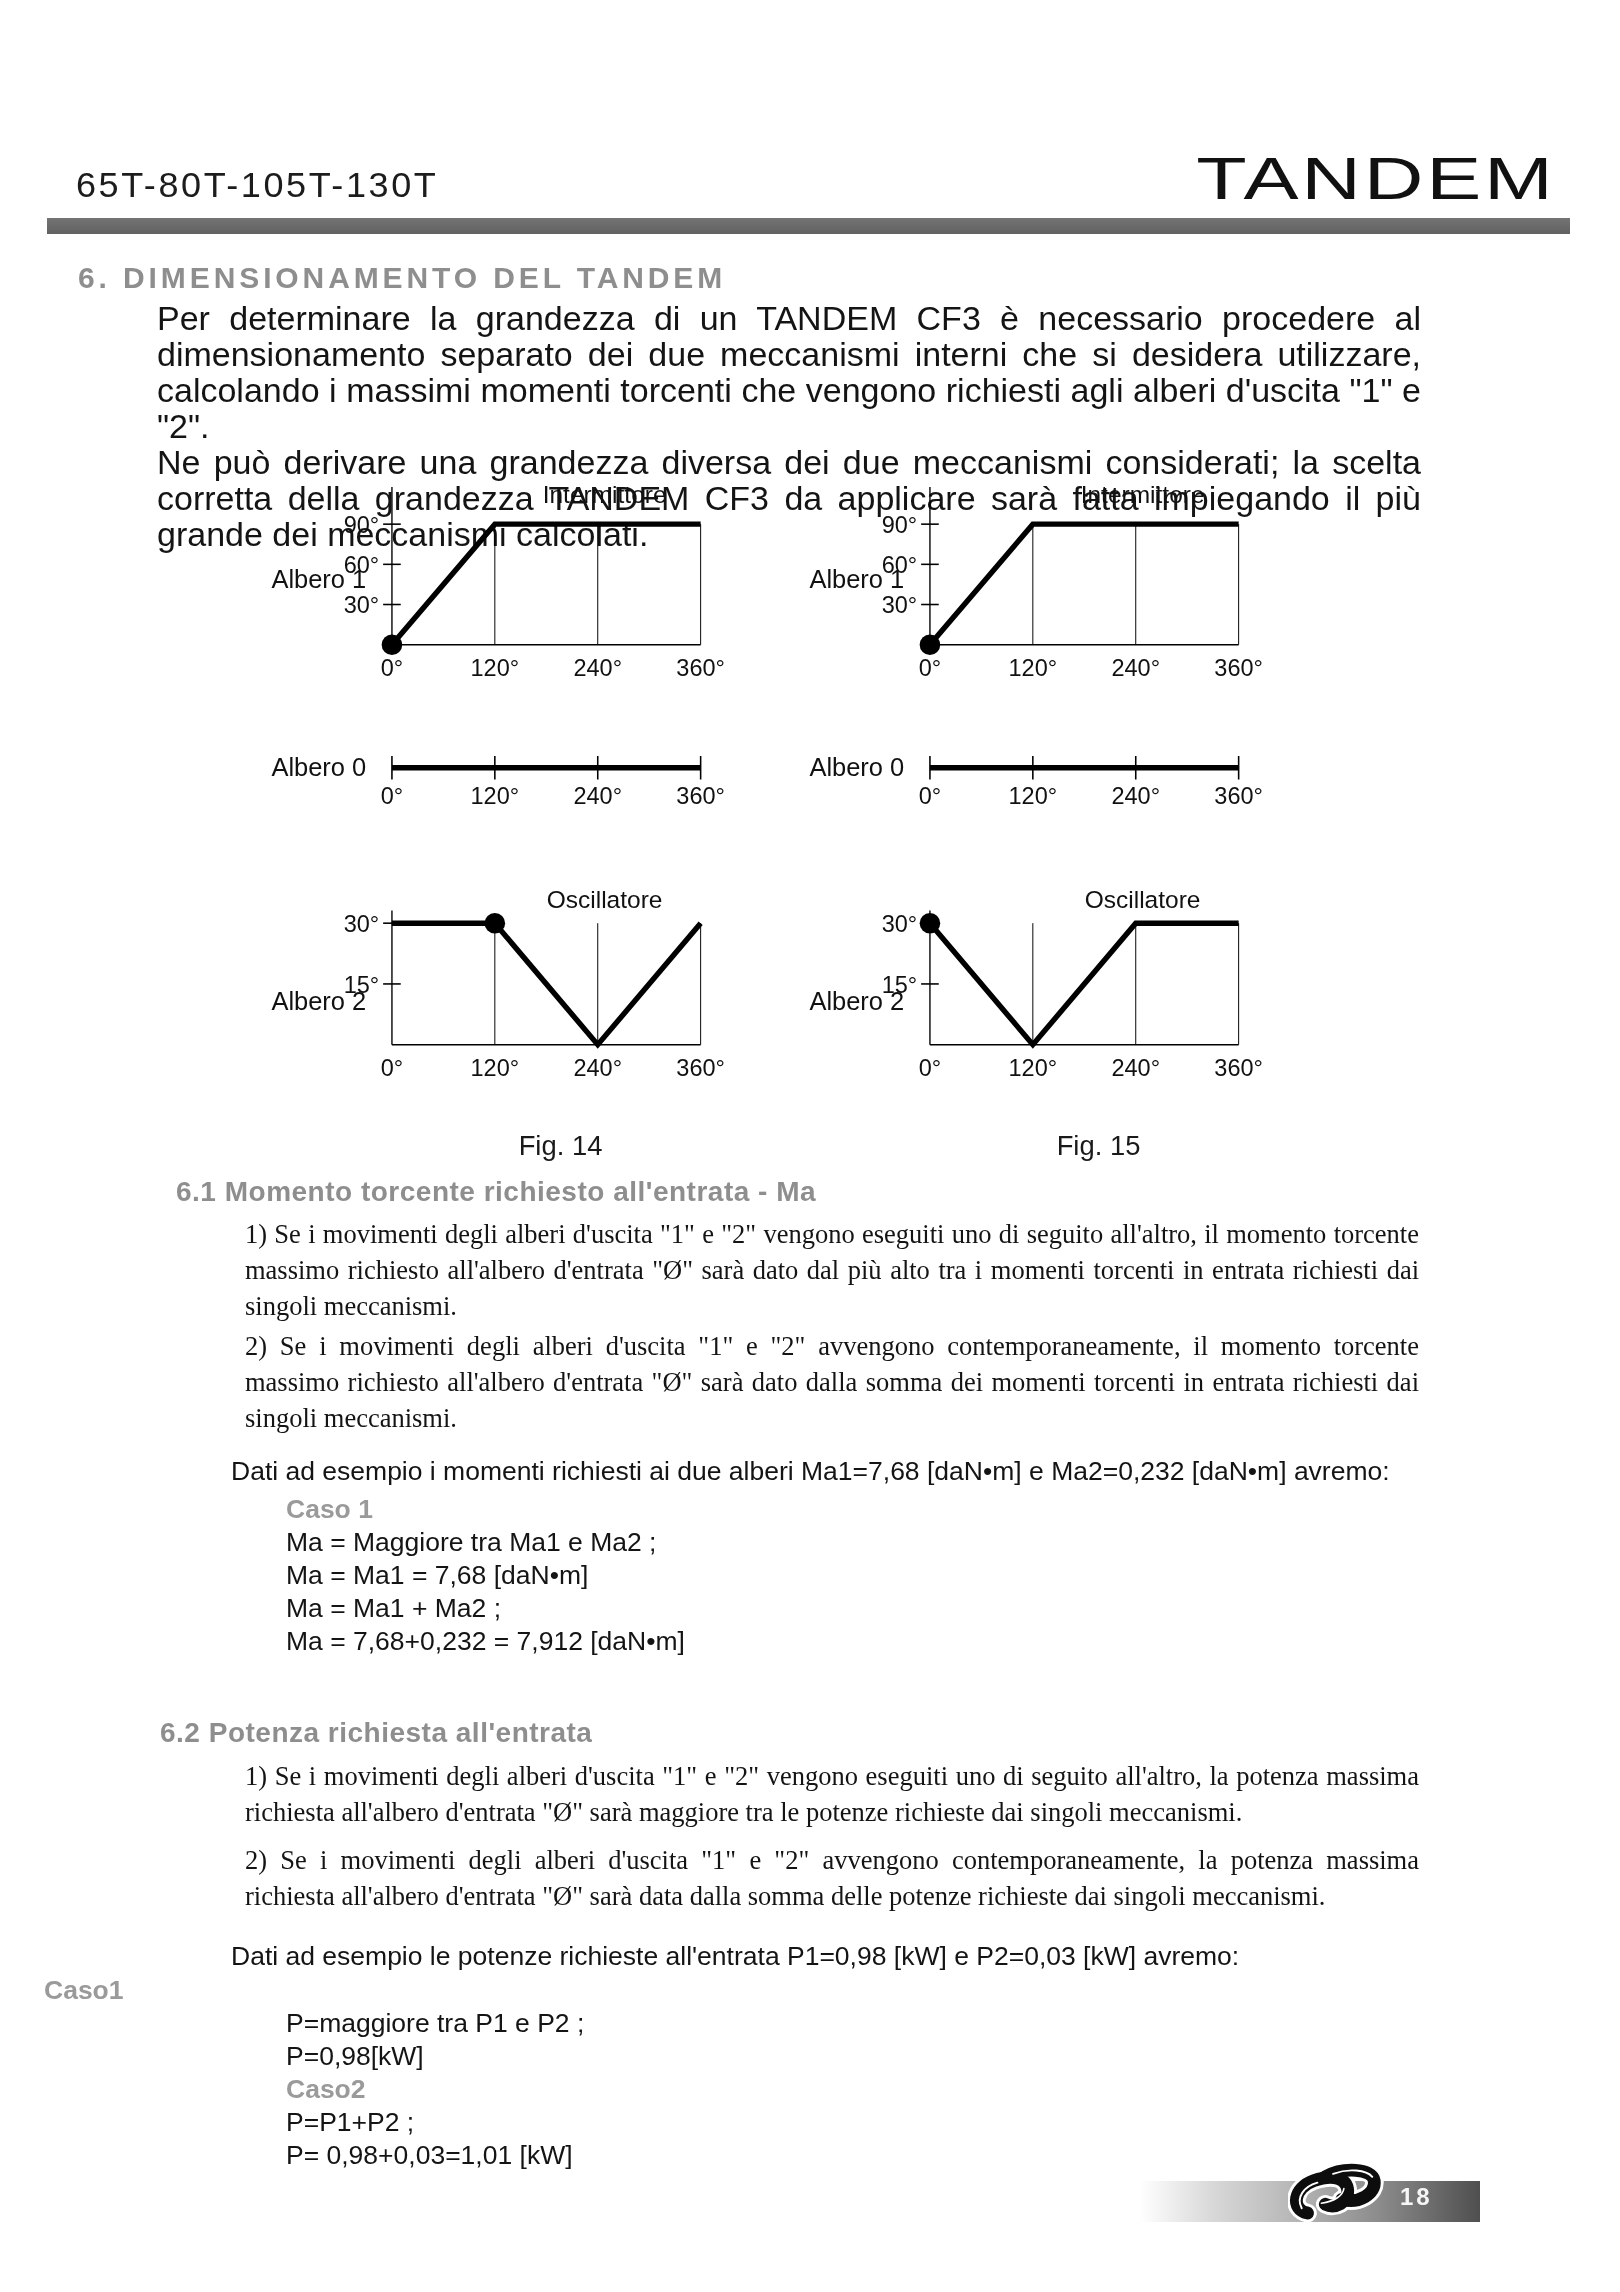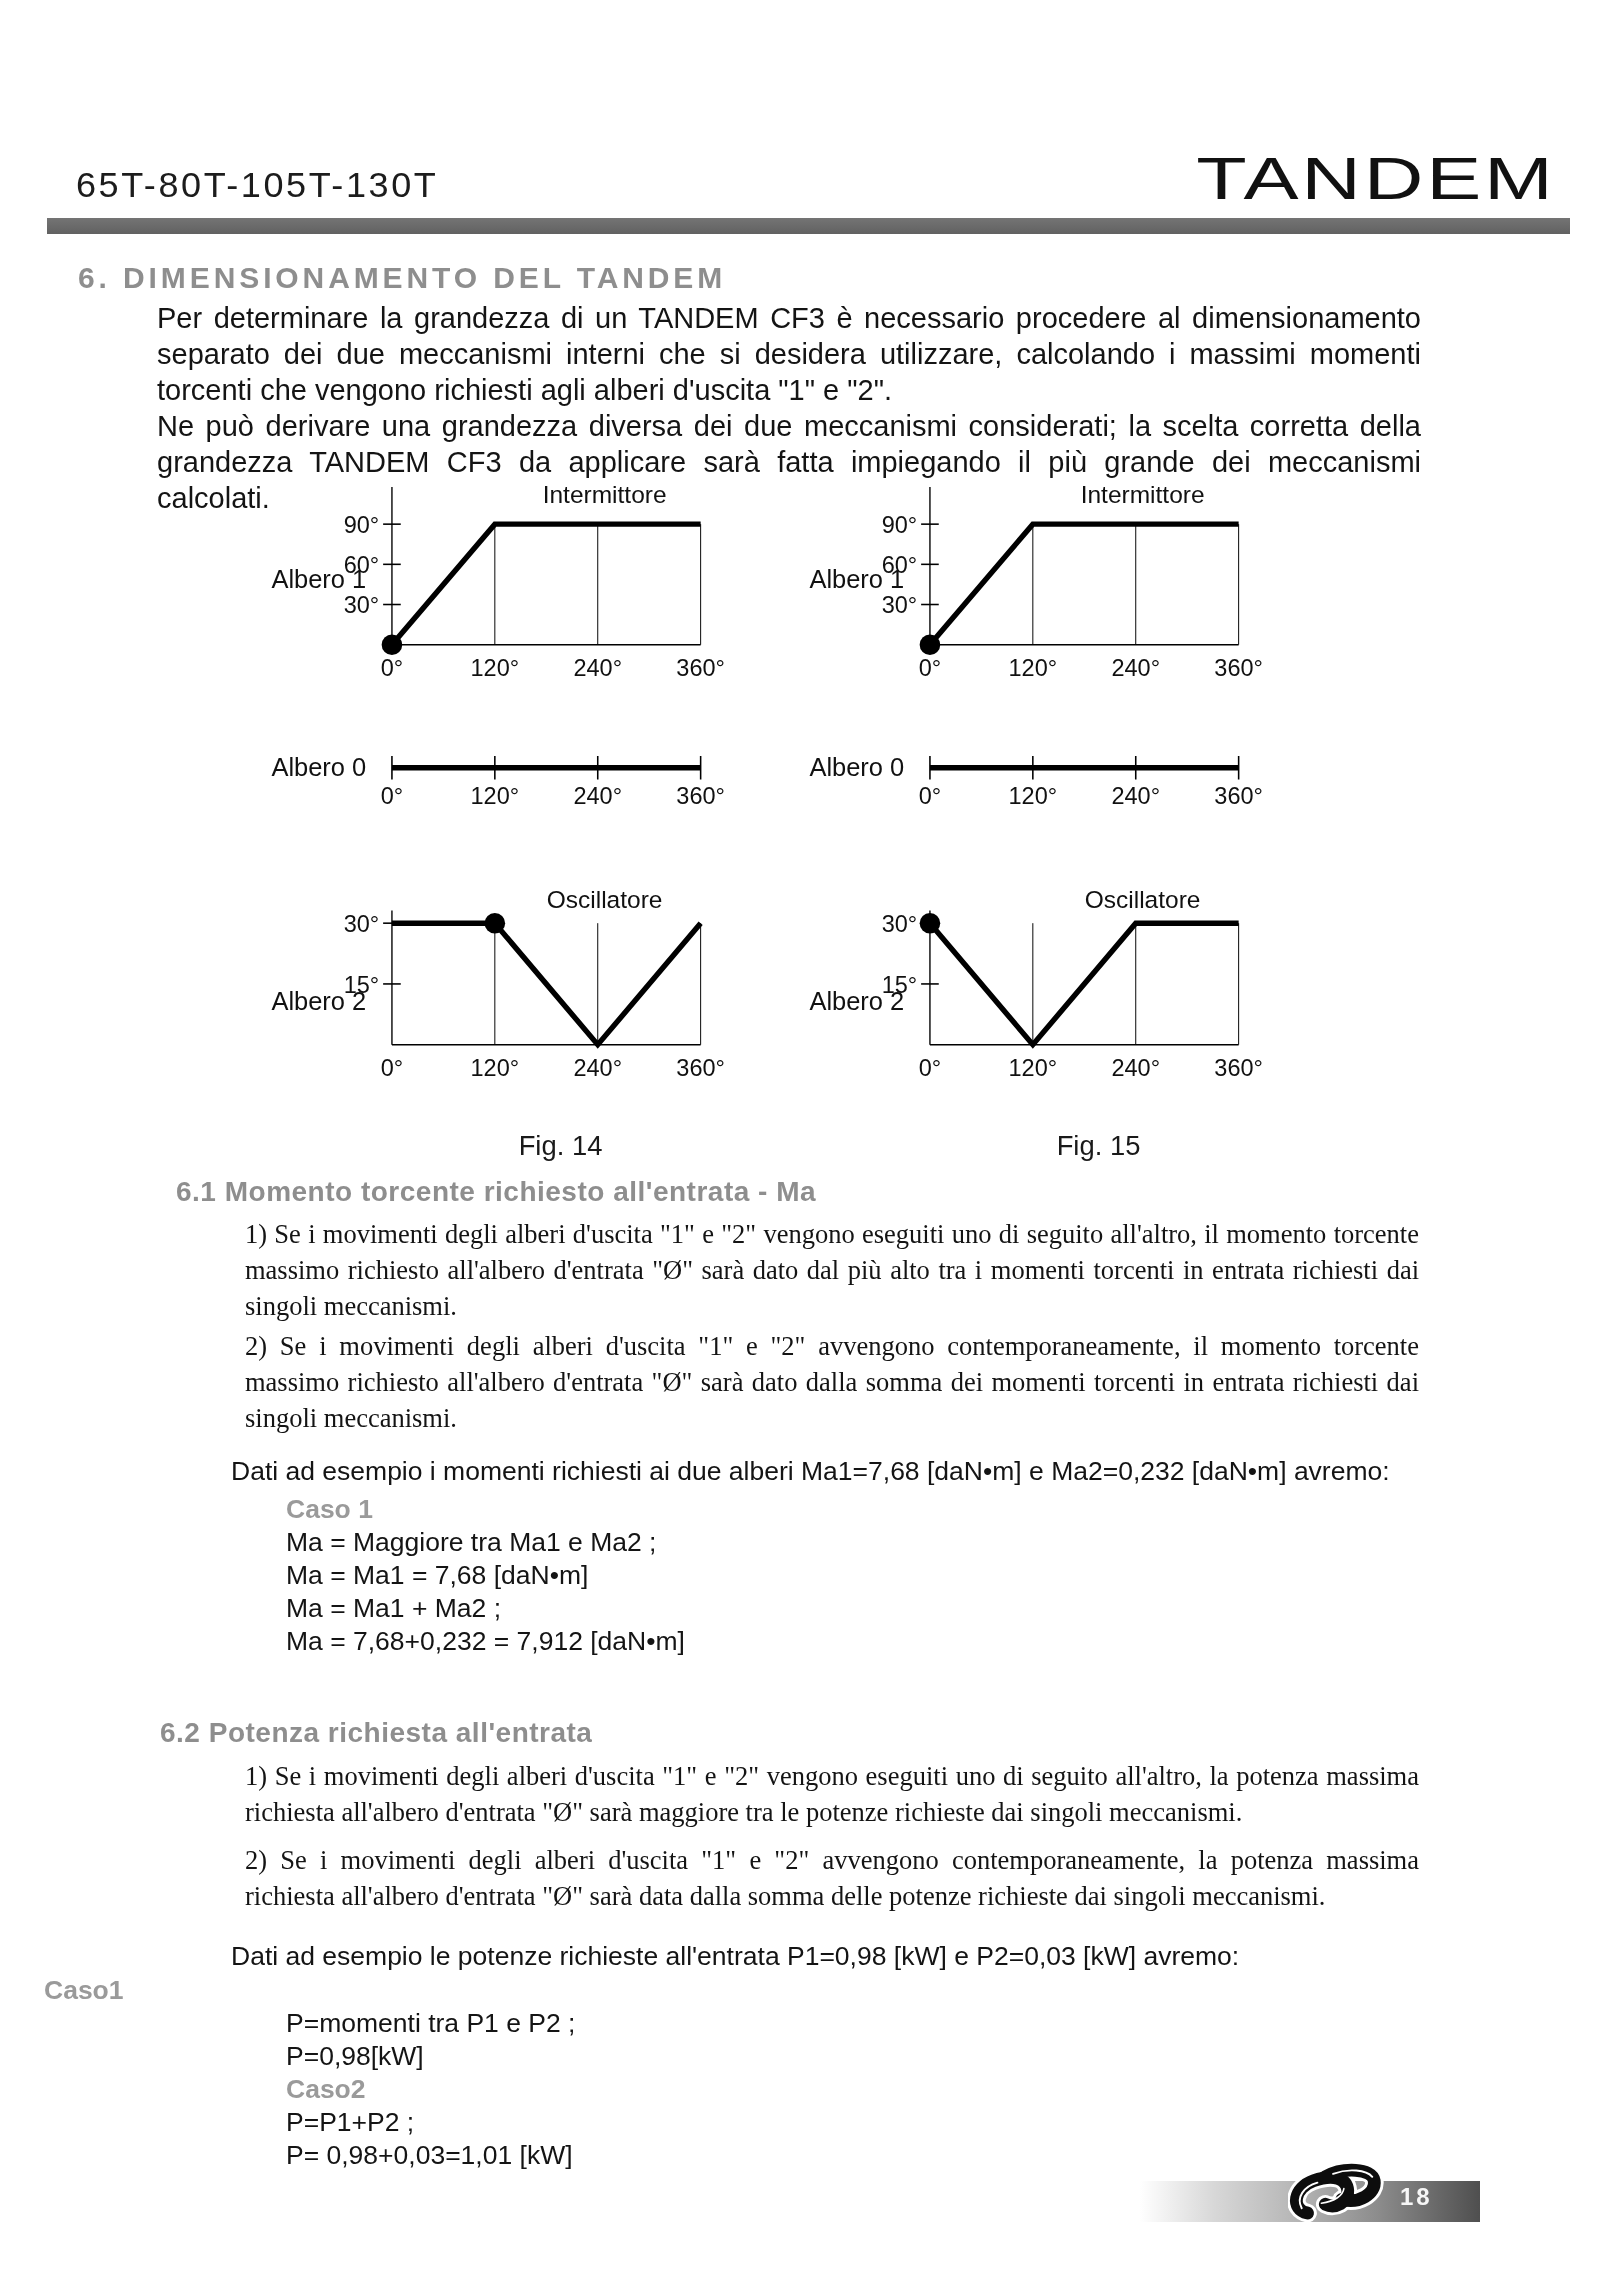--- a/index.html
+++ b/index.html
@@ -29,21 +29,21 @@
     background:linear-gradient(#747474,#616161);
   }
   
   .sec6-title{
     position:absolute;left:78px;top:261px;
     font-size:30px;font-weight:bold;letter-spacing:3.9px;
     color:#8e8e8e;white-space:nowrap;
   }
   .sec6-body{
     position:absolute;left:157px;top:300px;width:1264px;
-    font-size:29px;line-height:36px;text-align:justify;
+    font-size:34px;line-height:36px;text-align:justify;
   }
   .sec6-body p{margin:0;}
   
   .figures{
     position:absolute;left:242px;top:475px;
     display:flex;gap:48px;
   }
   .fig-col{width:490px;display:flex;flex-direction:column;}
   .chart{display:block;}
   .chart svg{display:block;}
@@ -260,21 +260,21 @@
     </div>
   </div>
 
   <div class="subsec" id="sec62">
     <h2 class="subsec-title">6.2 Potenza richiesta all'entrata</h2>
     <p class="body p1">1) Se i movimenti degli alberi d'uscita "1" e "2" vengono eseguiti uno di seguito all'altro, la potenza massima richiesta all'albero d'entrata "Ø" sarà maggiore tra le potenze richieste dai singoli meccanismi.</p>
     <p class="body p2">2) Se i movimenti degli alberi d'uscita "1" e "2" avvengono contemporaneamente, la potenza massima richiesta all'albero d'entrata "Ø" sarà data dalla somma delle potenze richieste dai singoli meccanismi.</p>
     <p class="example-intro">Dati ad esempio le potenze richieste all'entrata P1=0,98 [kW] e P2=0,03 [kW] avremo:</p>
     <div class="caso-label first">Caso1</div>
     <div class="caso-row">
-      <span class="caso-formula">P=momenti tra P1 e P2 ;</span>
+      <span class="caso-formula">P=maggiore tra P1 e P2 ;</span>
       <span class="caso-result">P=0,98[kW]</span>
     </div>
     <div class="caso-label">Caso2</div>
     <div class="caso-row">
       <span class="caso-formula">P=P1+P2 ;</span>
       <span class="caso-result">P= 0,98+0,03=1,01 [kW]</span>
     </div>
   </div>
 
   <div class="footer-bar"></div>

